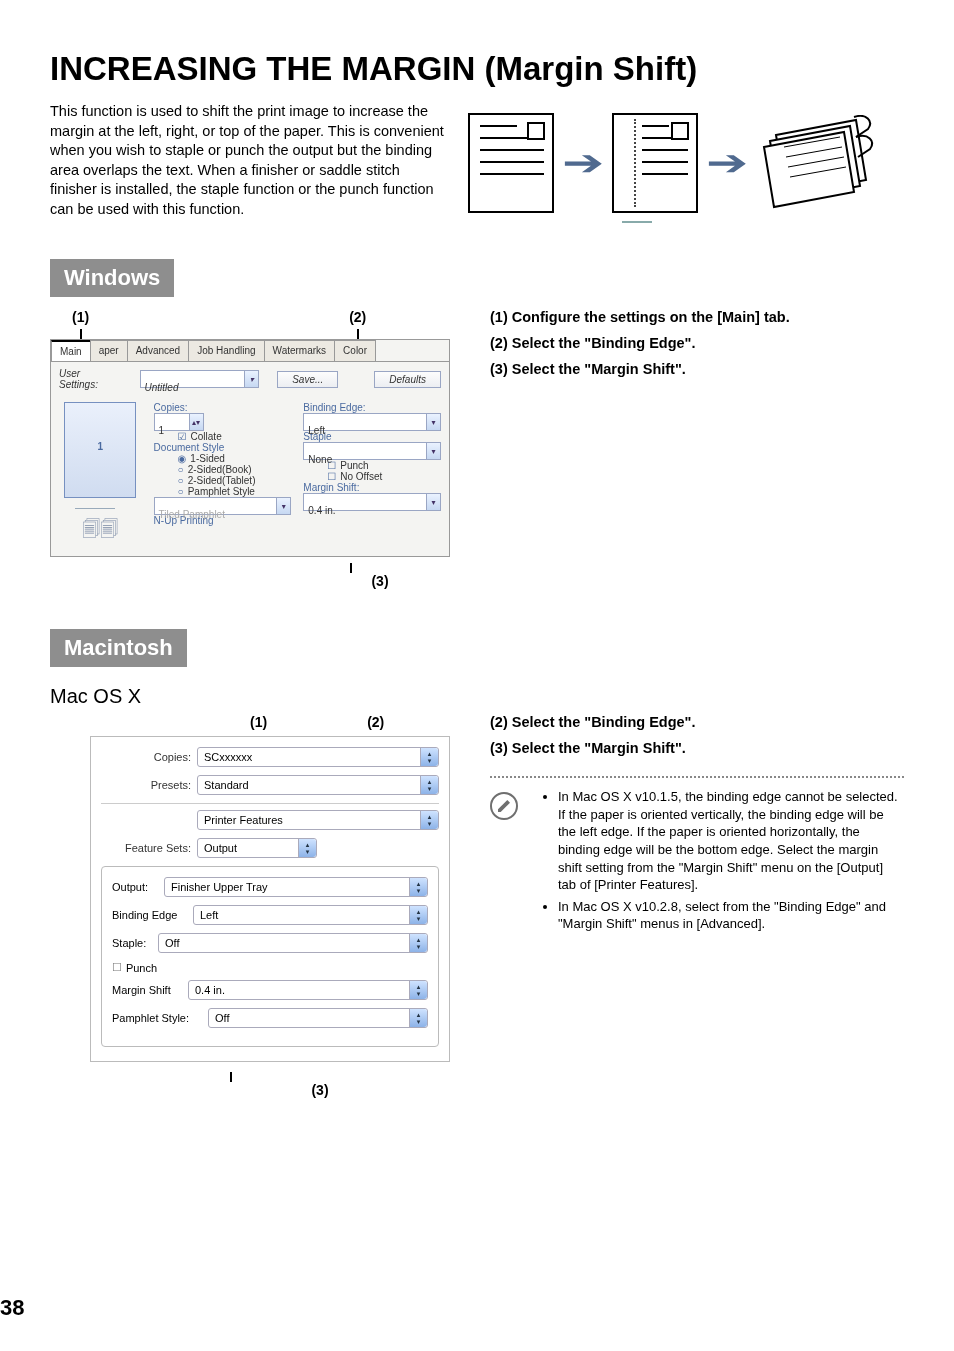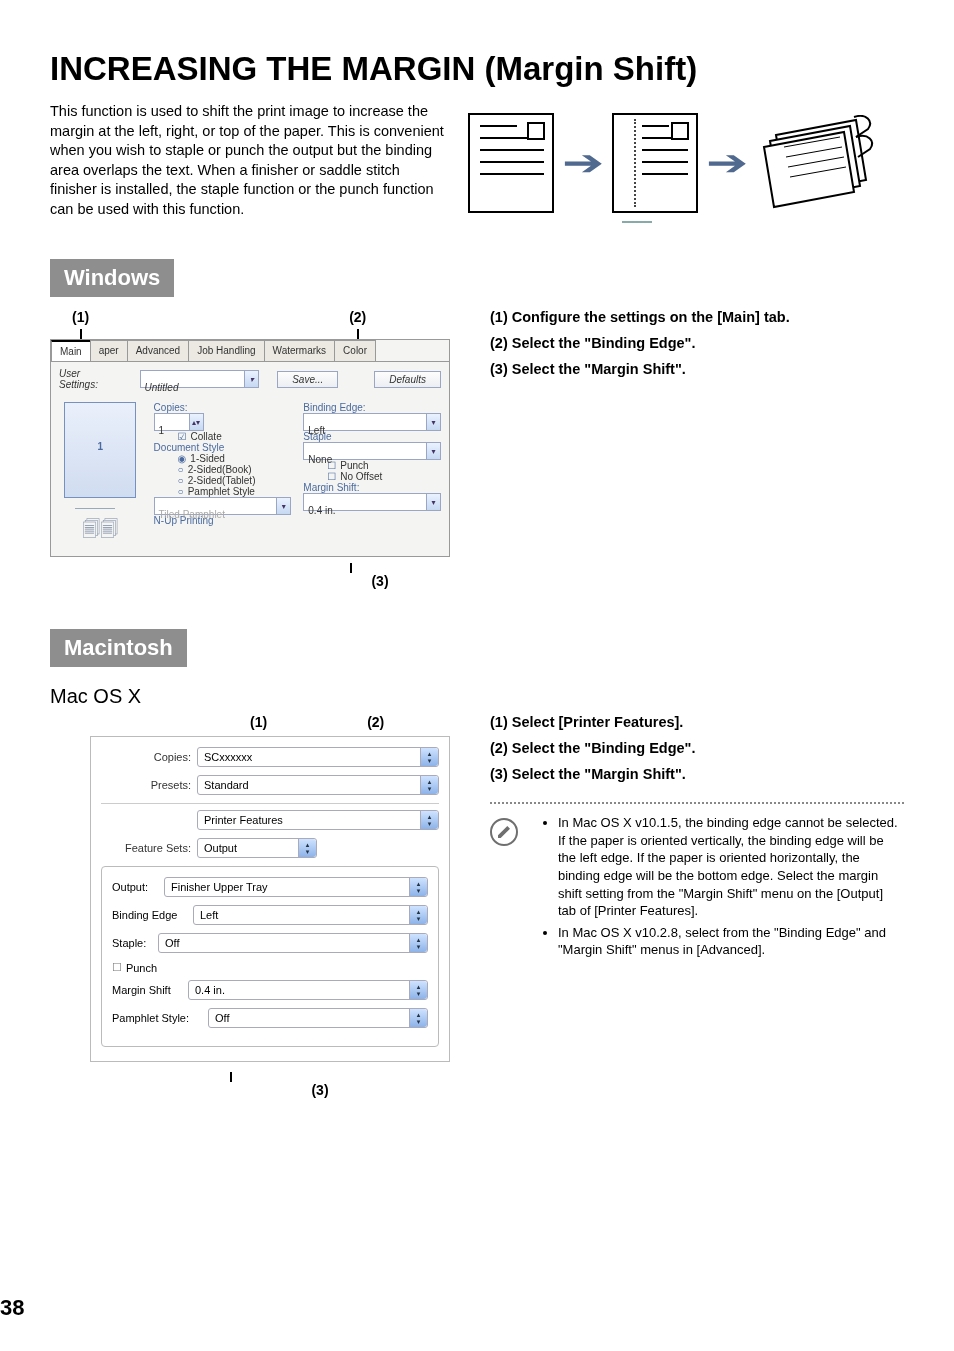--- a/index.html
+++ b/index.html
@@ -472,21 +472,20 @@
       </div>
     </div>
     <div class="cp3-mac">
       <div class="callout-pointer" style="margin-left:180px"></div>
       <div style="margin-left:140px">(3)</div>
     </div>
   </div>
 
   <div class="right-col">
     <div class="step-list">
-      <p>(1)  Select [Printer Features].</p>
       <p>(2)  Select the "Binding Edge".</p>
       <p>(3)  Select the "Margin Shift".</p>
     </div>
     <div class="note-box">
       <div class="note-icon">
         <svg viewBox="0 0 24 24">
             <path fill="#6f6f6f" d="M3 17l14-14 4 4-14 14H3v-4z"></path>
           </svg>
       </div>
       <ul class="note-list">

